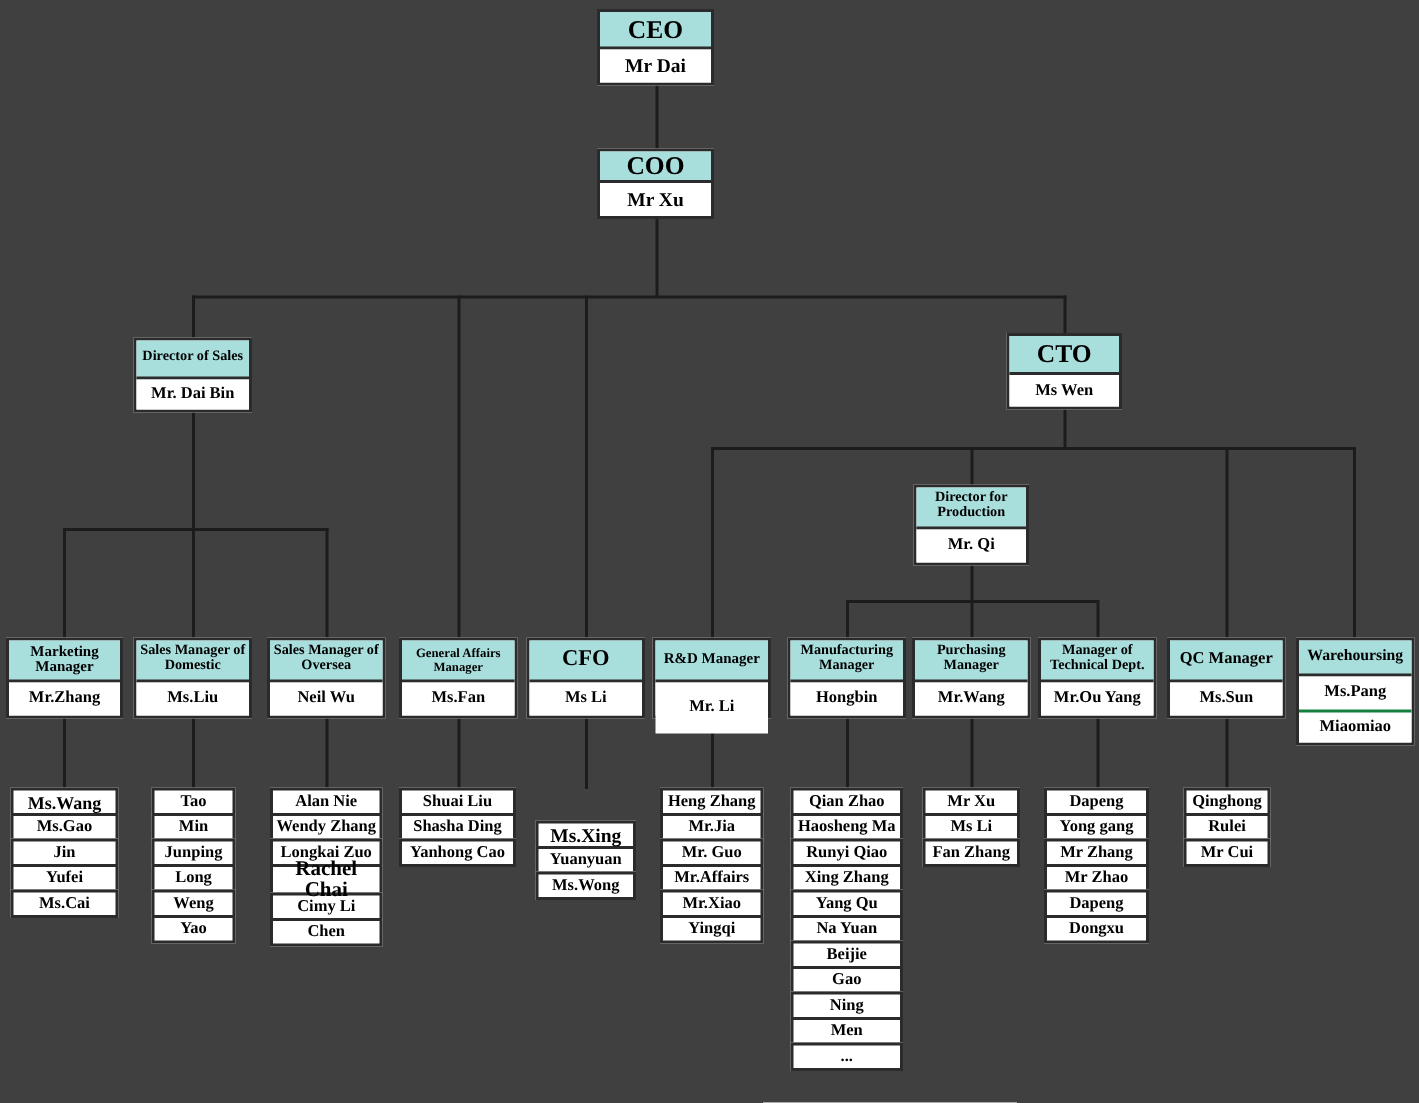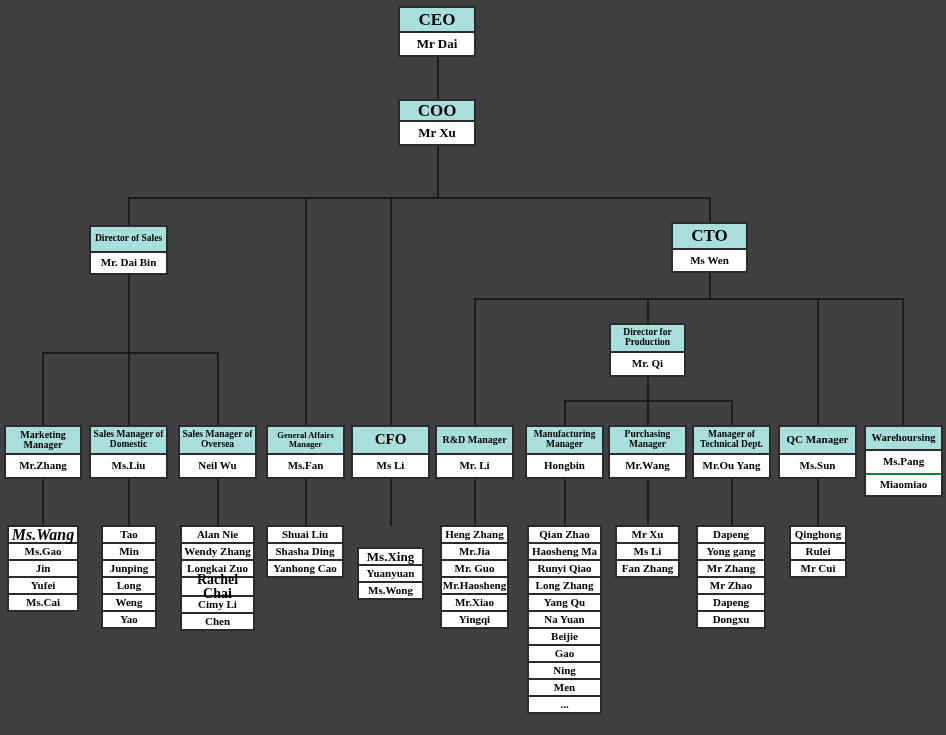--- a/index.html
+++ b/index.html
@@ -153,21 +153,21 @@
     <div class="cell" style="height:22px;font-size:11px;">Ms.Fan</div>
   </div>
 
   <div class="node" style="left:351px;top:425px;width:79px;height:54px;">
     <div class="hdr" style="height:28px;font-size:15px;">CFO</div>
     <div class="cell" style="height:22px;font-size:11px;">Ms Li</div>
   </div>
 
   <div class="node" style="left:435px;top:425px;width:79px;height:54px;">
     <div class="hdr" style="height:28px;font-size:10px;">R&amp;D Manager</div>
-    <div class="cell" style="height:22px;font-size:11px;">Mr. Li</div>
+    <div class="cell" style="height:34px;font-size:11px;">Mr. Li</div>
   </div>
 
   <div class="node" style="left:525px;top:425px;width:79px;height:54px;">
     <div class="hdr" style="height:28px;font-size:9.5px;">Manufacturing Manager</div>
     <div class="cell" style="height:22px;font-size:11px;">Hongbin</div>
   </div>
 
   <div class="node" style="left:608px;top:425px;width:79px;height:54px;">
     <div class="hdr" style="height:28px;font-size:9.5px;">Purchasing Manager</div>
     <div class="cell" style="height:22px;font-size:11px;">Mr.Wang</div>
@@ -183,21 +183,21 @@
     <div class="cell" style="height:22px;font-size:11px;">Ms.Sun</div>
   </div>
 
   <div class="node" style="left:864px;top:425px;width:79px;height:72px;">
     <div class="hdr" style="height:24px;font-size:10.5px;">Warehoursing</div>
     <div class="cell" style="height:22px;font-size:11px;">Ms.Pang</div>
     <div class="cell" style="height:22px;font-size:11px;">Miaomiao</div>
   </div>
 
   <div class="stack" style="left:7px;top:525px;width:72px;">
-      <div class="row" style="height: 19px; font-size: 16px; font-style: italic;">Ms.Wang</div>
+      <div class="row" style="height: 19px; font-size: 12px;">Ms.Wang</div>
       <div class="row" style="height: 19px; font-size: 11px;">Ms.Gao</div>
       <div class="row" style="height: 19px; font-size: 11px;">Jin</div>
       <div class="row" style="height: 19px; font-size: 11px;">Yufei</div>
       <div class="row" style="height: 19px; font-size: 11px;">Ms.Cai</div>
     </div>
   <div class="stack" style="left:101px;top:525px;width:56px;">
       <div class="row" style="height: 19px; font-size: 11px;">Tao</div>
       <div class="row" style="height: 19px; font-size: 11px;">Min</div>
       <div class="row" style="height: 19px; font-size: 11px;">Junping</div>
       <div class="row" style="height: 19px; font-size: 11px;">Long</div>
@@ -219,29 +219,29 @@
     </div>
   <div class="stack" style="left:357px;top:525px;width:67px;">
       <div class="row" style="height: 19px; font-size: 13px; margin-top: 22px;">Ms.Xing</div>
       <div class="row" style="height: 19px; font-size: 11px;">Yuanyuan</div>
       <div class="row" style="height: 19px; font-size: 11px;">Ms.Wong</div>
     </div>
   <div class="stack" style="left:440px;top:525px;width:69px;">
       <div class="row" style="height: 19px; font-size: 11px;">Heng Zhang</div>
       <div class="row" style="height: 19px; font-size: 11px;">Mr.Jia</div>
       <div class="row" style="height: 19px; font-size: 11px;">Mr. Guo</div>
-      <div class="row" style="height: 19px; font-size: 11px;">Mr.Haosheng</div>
+      <div class="row" style="height: 19px; font-size: 11px;">Mr.Affairs</div>
       <div class="row" style="height: 19px; font-size: 11px;">Mr.Xiao</div>
       <div class="row" style="height: 19px; font-size: 11px;">Yingqi</div>
     </div>
   <div class="stack" style="left:527px;top:525px;width:75px;">
       <div class="row" style="height: 19px; font-size: 11px;">Qian Zhao</div>
       <div class="row" style="height: 19px; font-size: 11px;">Haosheng Ma</div>
       <div class="row" style="height: 19px; font-size: 11px;">Runyi Qiao</div>
-      <div class="row" style="height: 19px; font-size: 11px;">Long Zhang</div>
+      <div class="row" style="height: 19px; font-size: 11px;">Xing Zhang</div>
       <div class="row" style="height: 19px; font-size: 11px;">Yang Qu</div>
       <div class="row" style="height: 19px; font-size: 11px;">Na Yuan</div>
       <div class="row" style="height: 19px; font-size: 11px;">Beijie</div>
       <div class="row" style="height: 19px; font-size: 11px;">Gao</div>
       <div class="row" style="height: 19px; font-size: 11px;">Ning</div>
       <div class="row" style="height: 19px; font-size: 11px;">Men</div>
       <div class="row" style="height: 19px; font-size: 11px;">...</div>
     </div>
   <div class="stack" style="left:615px;top:525px;width:65px;">
       <div class="row" style="height: 19px; font-size: 11px;">Mr Xu</div>

